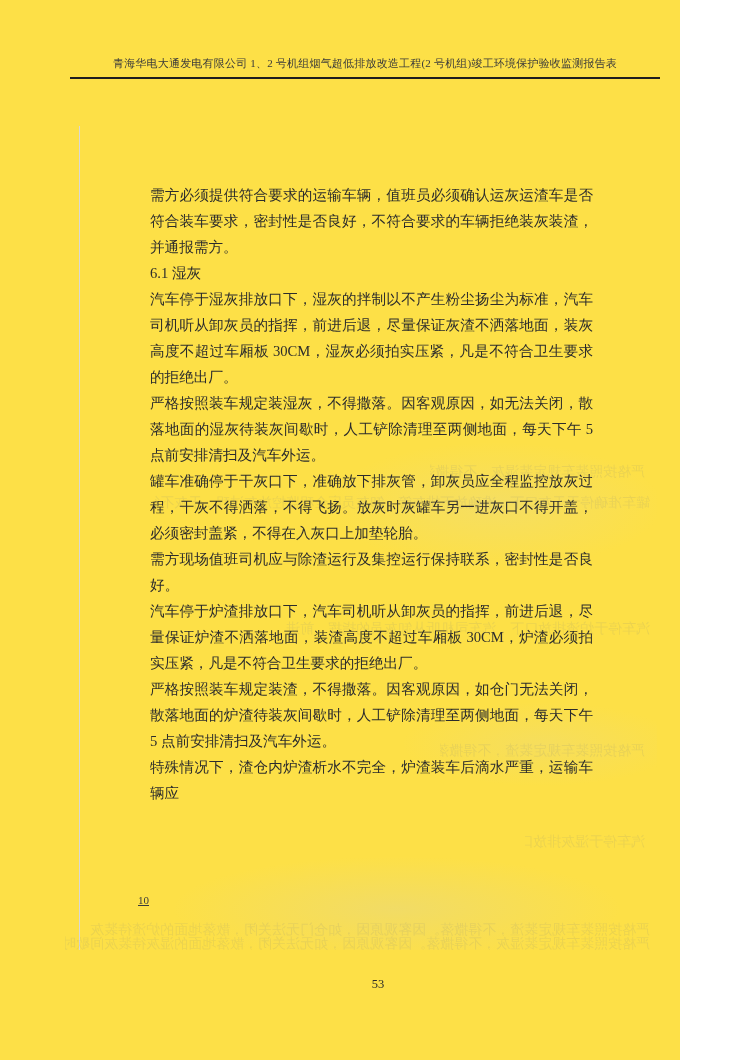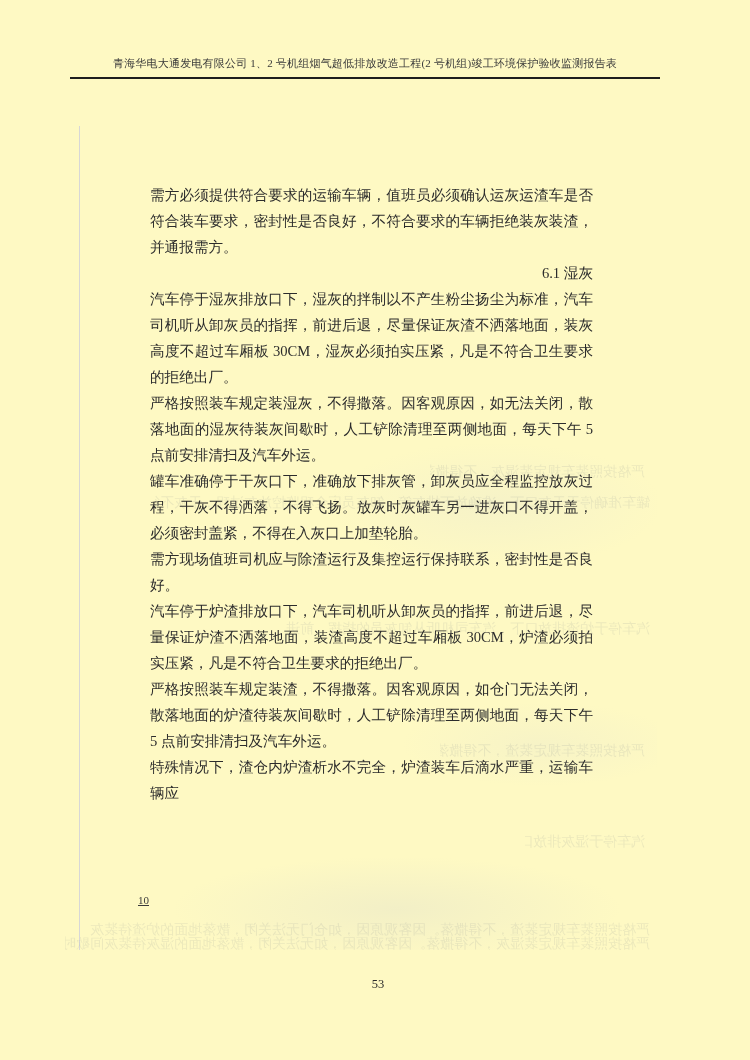--- a/index.html
+++ b/index.html
@@ -2,23 +2,23 @@
 <html><head>
 <meta charset="utf-8">
 <style>
   html, body {
     margin: 0;
     padding: 0;
     background: #ffffff;
   }
   .sheet {
     position: relative;
-    width: 750px;
+    width: 680px;
     height: 1060px;
-    background: #fef9c3;
+    background: #fde047;
     overflow: hidden;
     font-family: "Liberation Serif", "DejaVu Serif", serif;
   }
   
   .scan-wash {
     position: absolute;
     left: 79px; top: 126px;
     width: 578px; height: 824px;
     background:
       radial-gradient(240px 90px at 72% 46%, rgba(210,214,220,0.18), rgba(210,214,220,0) 70%),
@@ -53,21 +53,21 @@
     left: 150px; top: 182px;
     width: 443px;
     font-size: 14.6px;
     line-height: 26px;
     color: #2c2c2c;
     text-align: justify;
     text-justify: inter-character;
   }
   .doc-body p { margin: 0; }
   .doc-body p.heading {
-    text-align: right;
+    text-align: left;
   }
   .inner-page-number {
     position: absolute;
     left: 138px; top: 894px;
     width: 443px;
     font-size: 11px;
     color: #3a3a3a;
     text-decoration: underline;
   }
   .outer-page-number {

